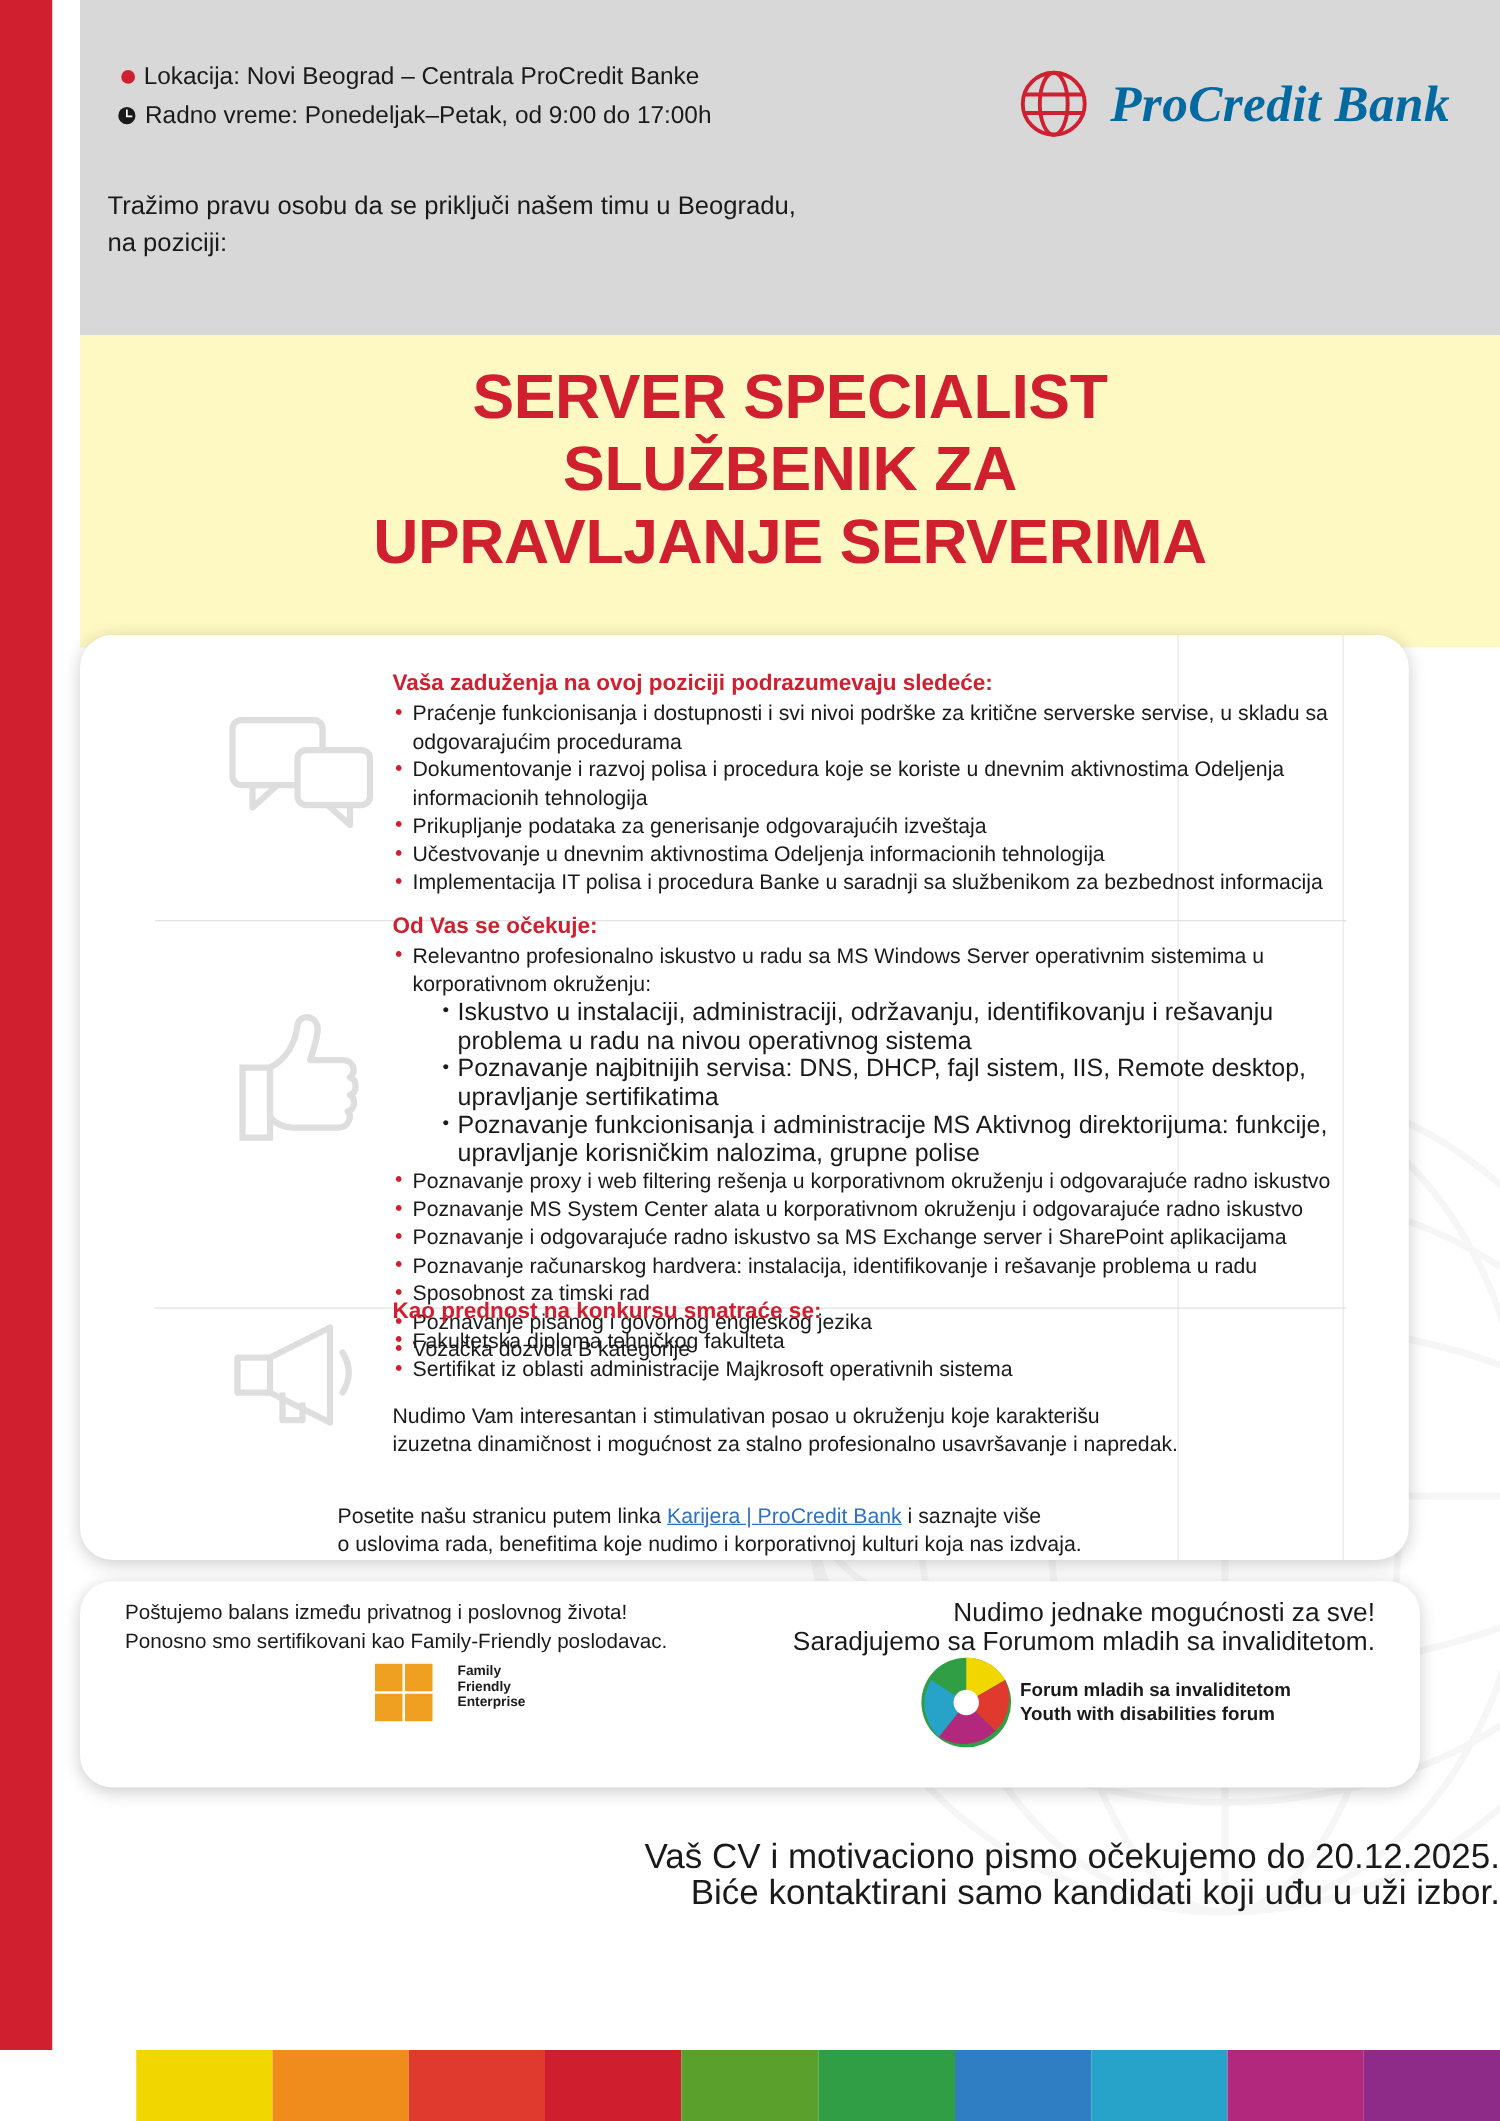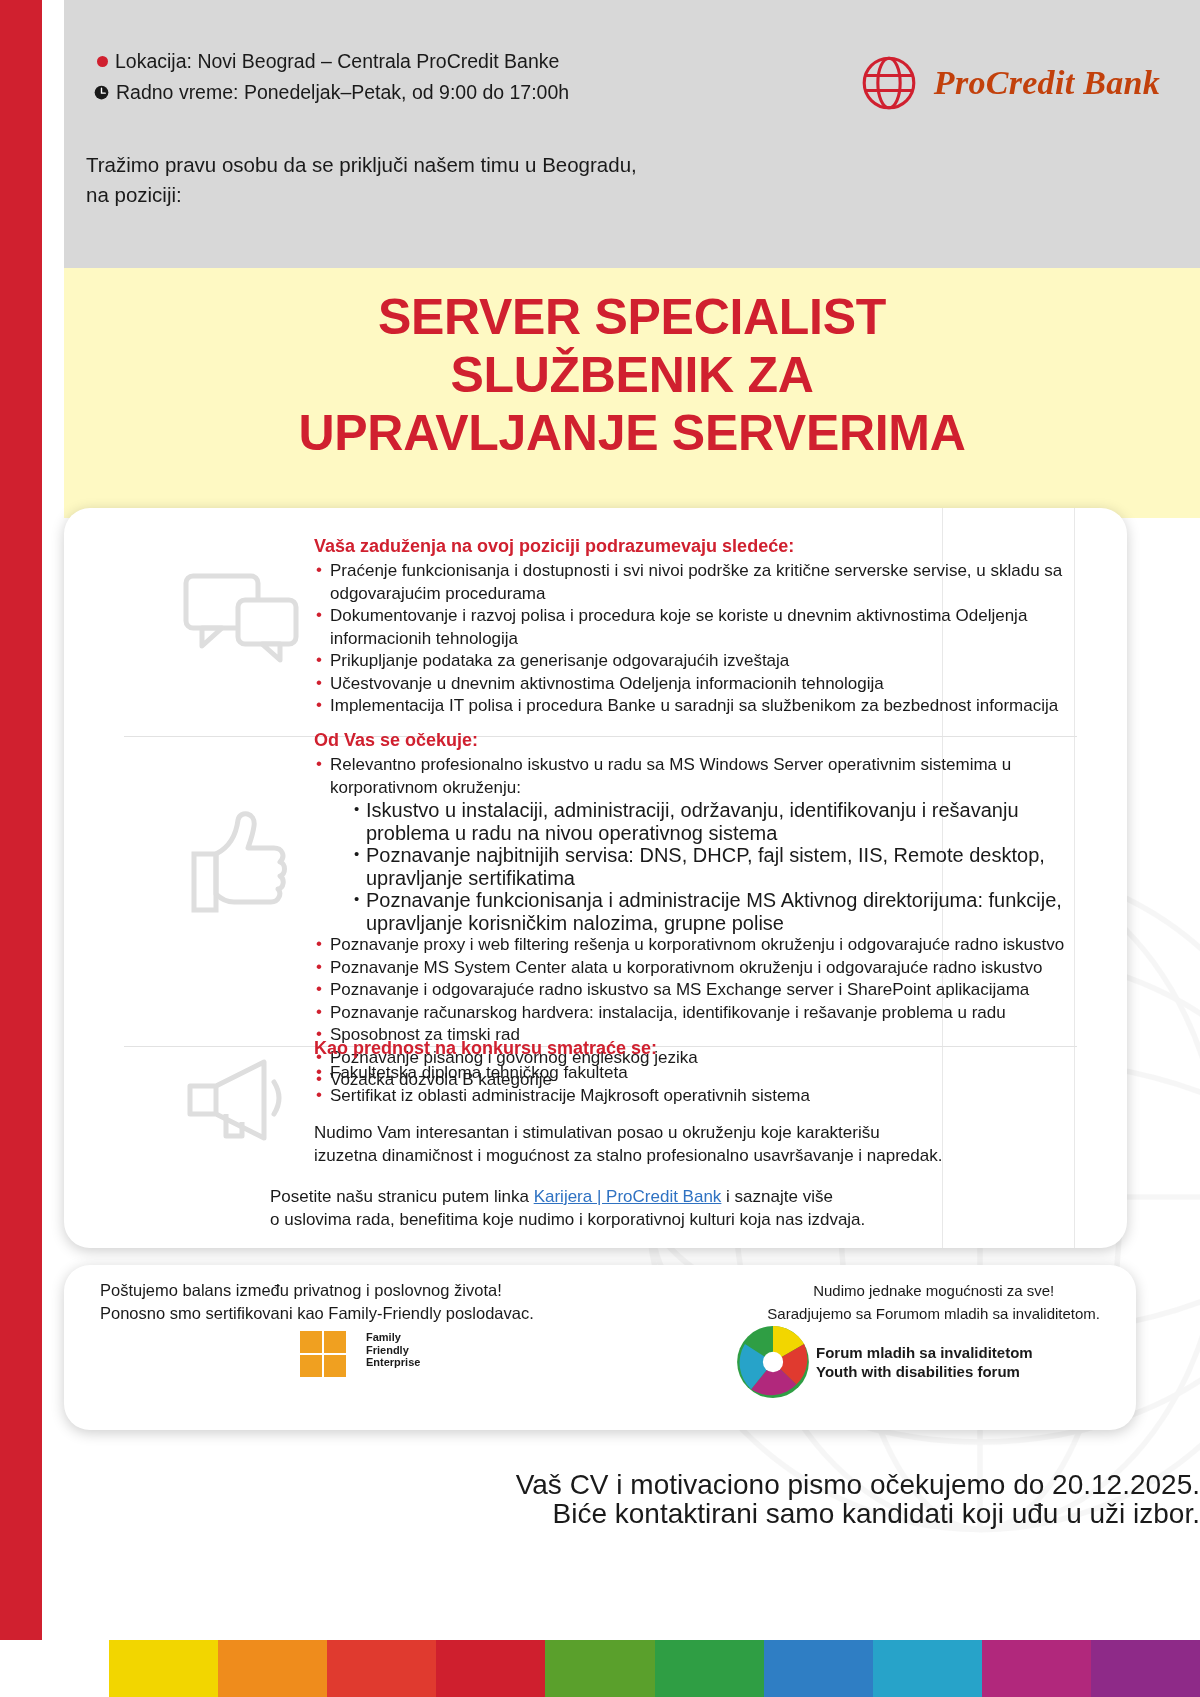--- a/index.html
+++ b/index.html
@@ -28,21 +28,21 @@
   
   .header {
     position:absolute; left:64px; top:0; width:1136px; height:268px;
     background:#d8d8d8;
   }
   .hdr-meta { position:absolute; left:30px; top:46px; font-size:19.5px; line-height:31px; }
   .hdr-meta .row { display:flex; align-items:center; gap:7px; white-space:nowrap; }
   .dot-pin { width:11px; height:11px; border-radius:50%; background:#d0202f; display:inline-block; margin-left:3px;}
   .clock-ic { width:15px; height:15px; display:inline-block; }
   .logo { position:absolute; right:40px; top:52px; display:flex; align-items:center; gap:14px; }
-  .logo-text { color:#c2410c; font-size:34px; font-weight:bold; font-style:italic; font-family:"Liberation Serif", serif; letter-spacing:.3px;}
+  .logo-text { color:#0369a1; font-size:41px; font-weight:bold; font-style:italic; font-family:"Liberation Serif", serif; letter-spacing:.3px;}
   .intro { position:absolute; left:22px; top:150px; font-size:20.5px; line-height:30px; }
   
   .title-wrap {
     position:absolute; left:64px; top:268px; width:1136px; height:250px;
     background:#fef9c3; text-align:center;
   }
   .title {
     color:#d0202f; font-weight:bold; font-size:50px; line-height:58px;
     padding-top:20px; letter-spacing:-.3px;
   }
@@ -76,21 +76,21 @@
   .para { font-size:17px; line-height:23px; margin-top:14px; }
   .link { color:#2f72c2; }
   
   .ico { position:absolute; left:118px; color:#d9d9d9; }
   
   .sep { position:absolute; left:60px; right:50px; height:1px; background:#e2e2e2; }
   .vsep { position:absolute; width:1px; background:#e8e8e8; }
   
   .band { position:absolute; left:64px; top:1265px; width:1072px; height:165px; }
   .band .lt { position:absolute; left:36px; top:14px; font-size:16.5px; line-height:23px;}
-  .band .rt { position:absolute; right:36px; top:14px; font-size:15px; line-height:23px; text-align:center;}
+  .band .rt { position:absolute; right:36px; top:14px; font-size:21px; line-height:23px; text-align:right;}
   .ff-logo { position:absolute; left:236px; top:66px; display:flex; gap:20px; align-items:flex-start;}
   .ff-grid { width:46px; height:46px; display:grid; grid-template-columns:1fr 1fr; grid-template-rows:1fr 1fr; gap:2px;}
   .ff-grid div { background:#f0a020; }
   .ff-txt { font-size:11px; line-height:12.5px; font-weight:bold; }
   .fm-logo { position:absolute; left:670px; top:58px; display:flex; gap:4px; align-items:center;}
   .fm-txt { font-size:15px; line-height:19px; font-weight:bold;}
   
   .closing {
     position:absolute; left:64px; top:1470px; width:1136px;
     text-align:right; font-size:28px; line-height:29px;
@@ -221,21 +221,21 @@
   <div class="sec" style="top:530px;">
     <h3>Kao prednost na konkursu smatraće se:</h3>
     <ul class="bul">
       <li>Fakultetska diploma tehničkog fakulteta</li>
       <li>Sertifikat iz oblasti administracije Majkrosoft operativnih sistema</li>
     </ul>
     <div class="para">
       <div>Nudimo Vam interesantan i stimulativan posao u okruženju koje karakterišu</div>
       <div>izuzetna dinamičnost i mogućnost za stalno profesionalno usavršavanje i napredak.</div>
     </div>
-    <div class="para" style="margin-left:-44px; margin-top:18px;">
+    <div class="para" style="margin-left:-44px; margin-top:34px;">
       <div>
         <span>Posetite našu stranicu putem linka </span><a class="link" href="#">Karijera | ProCredit Bank</a><span> i saznajte više</span>
       </div>
       <div>o uslovima rada, benefitima koje nudimo i korporativnoj kulturi koja nas izdvaja.</div>
     </div>
   </div>
 </div>
 
 <div class="card2"></div>
 <div class="band">

